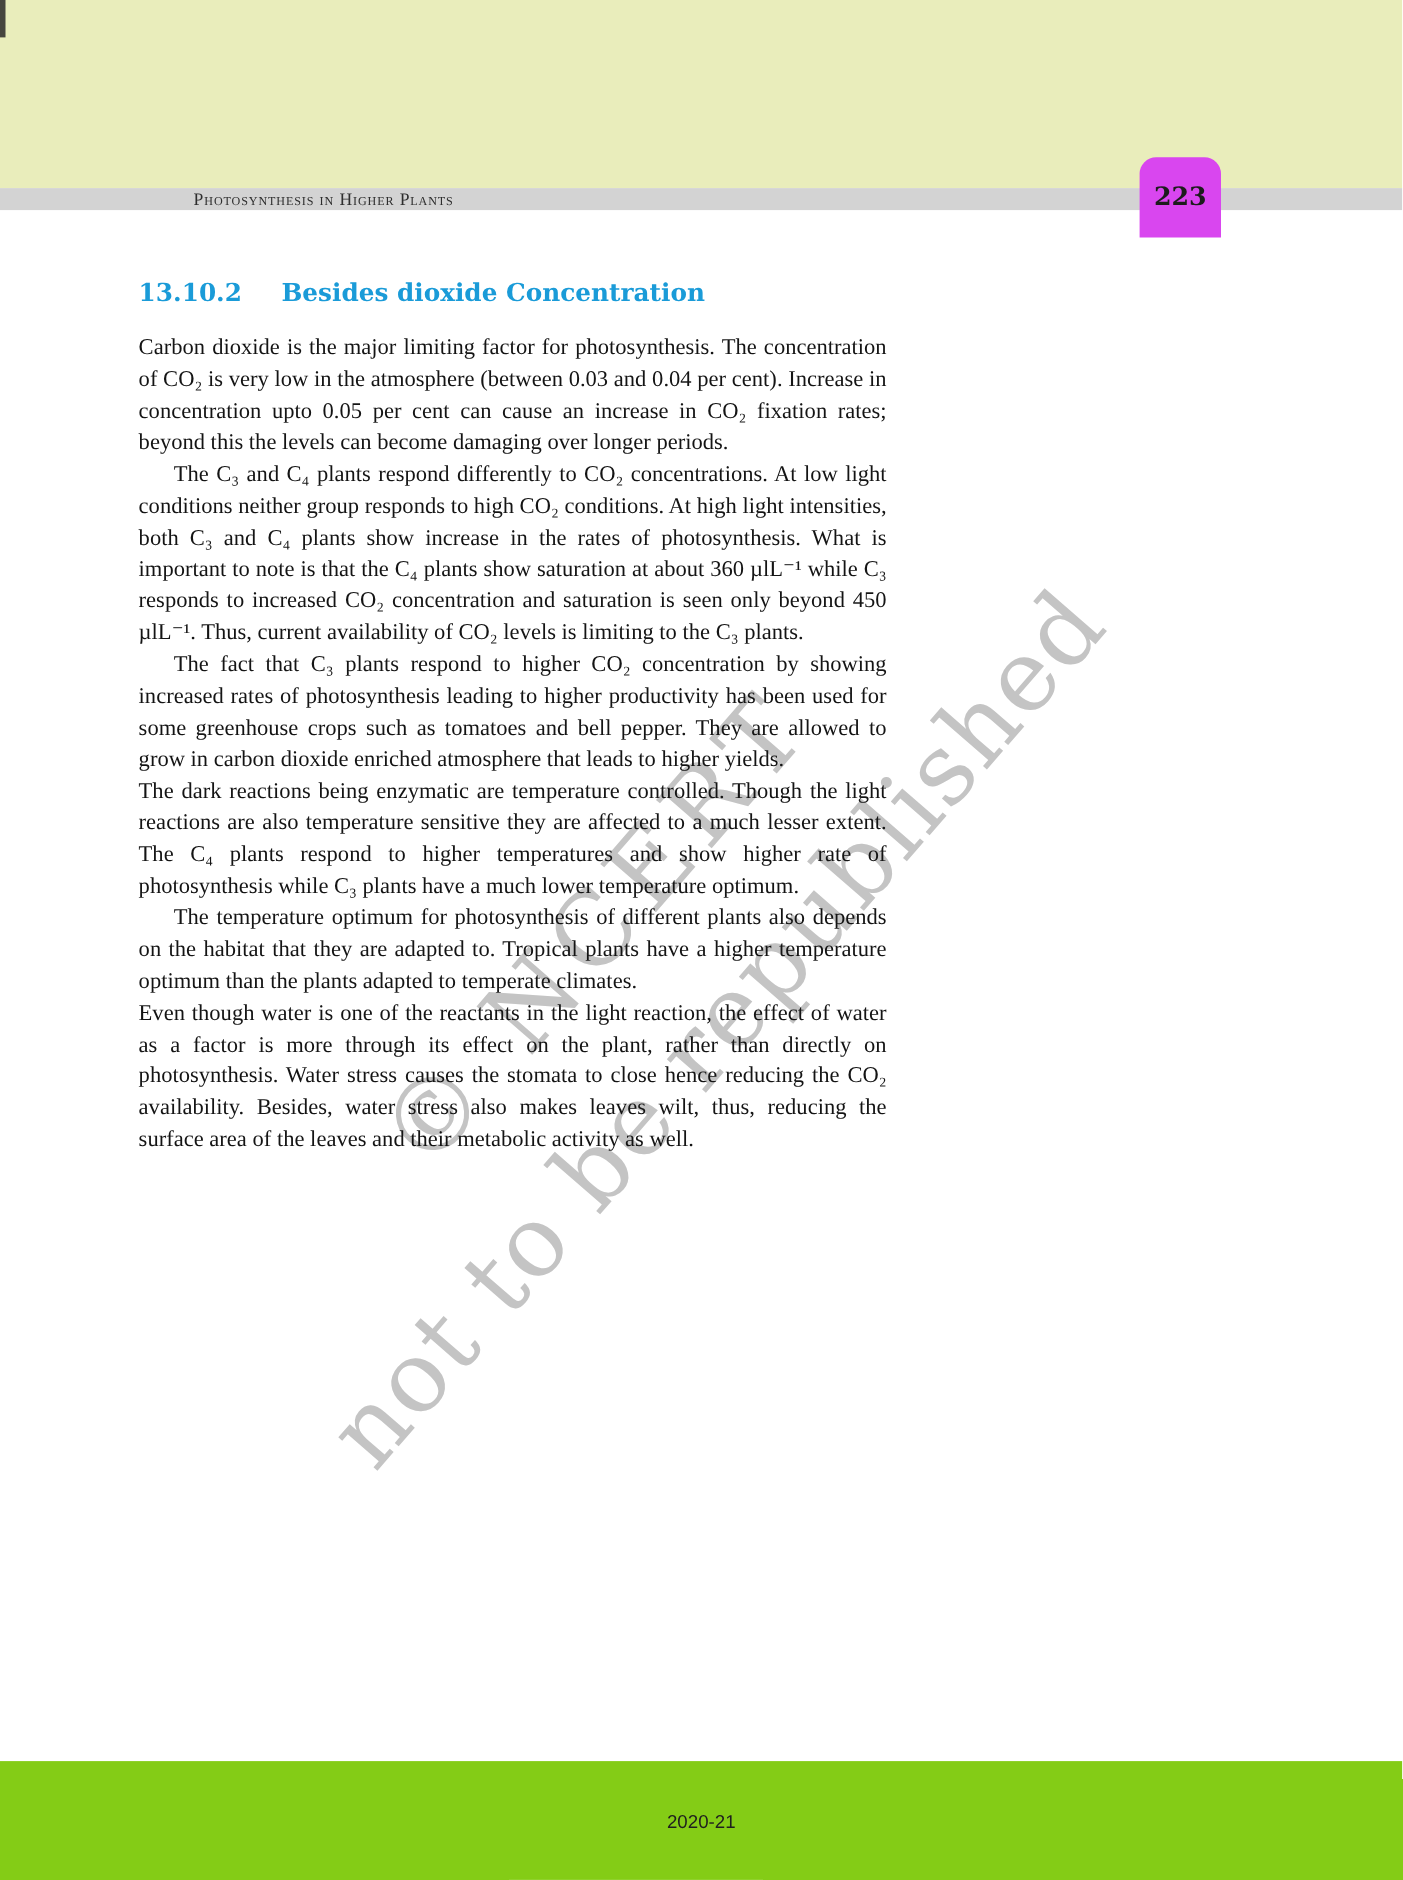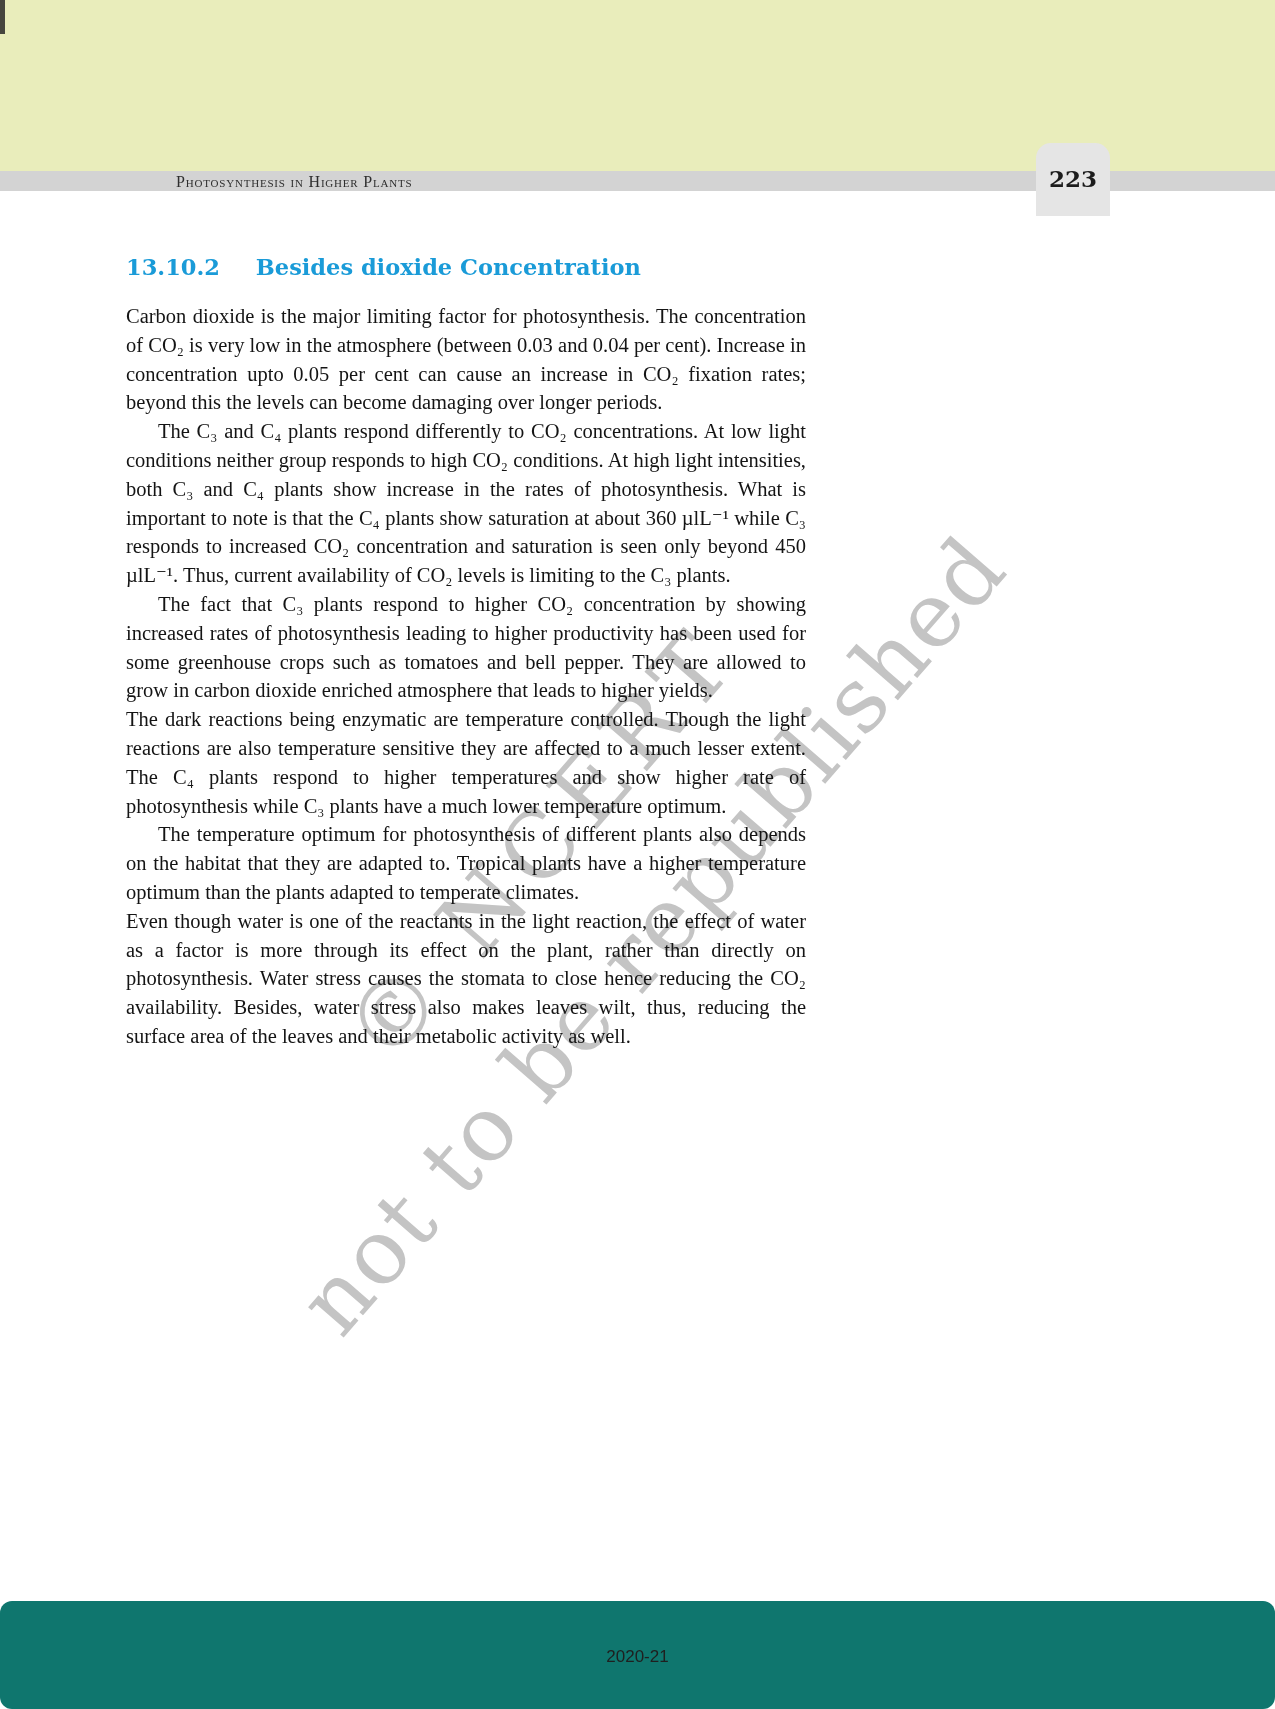--- a/index.html
+++ b/index.html
@@ -45,21 +45,21 @@
     font-size: 16px;
     letter-spacing: 0.8px;
     color: #2e2e2e;
   }
 
   
   .page-num-box {
     position: absolute;
     left: 1036px; top: 143px;
     width: 74px; height: 73px;
-    background: #e5e5e5;
+    background: #d946ef;
     border-radius: 15px 15px 0 0;
     text-align: center;
   }
   .page-num {
     display: inline-block;
     margin-top: 22px;
     font-family: "DejaVu Serif", serif;
     font-weight: bold;
     font-size: 23px;
     color: #1c1c1c;
@@ -109,22 +109,21 @@
     line-height: 30px;
     color: #1a9bd8;
   }
   .heading .hnum { margin-right: 28px; }
 
   
   .bottom-band {
     position: absolute;
     left: 0; top: 1601px;
     width: 100%; height: 108px;
-    background: #0f766e;
-    border-radius: 12px;
+    background: #84cc16;
   }
   .footer-text {
     position: absolute;
     left: 0; top: 46px;
     width: 100%;
     text-align: center;
     font-family: "Liberation Sans", sans-serif;
     font-size: 17px;
     color: #1f1f1f;
   }

